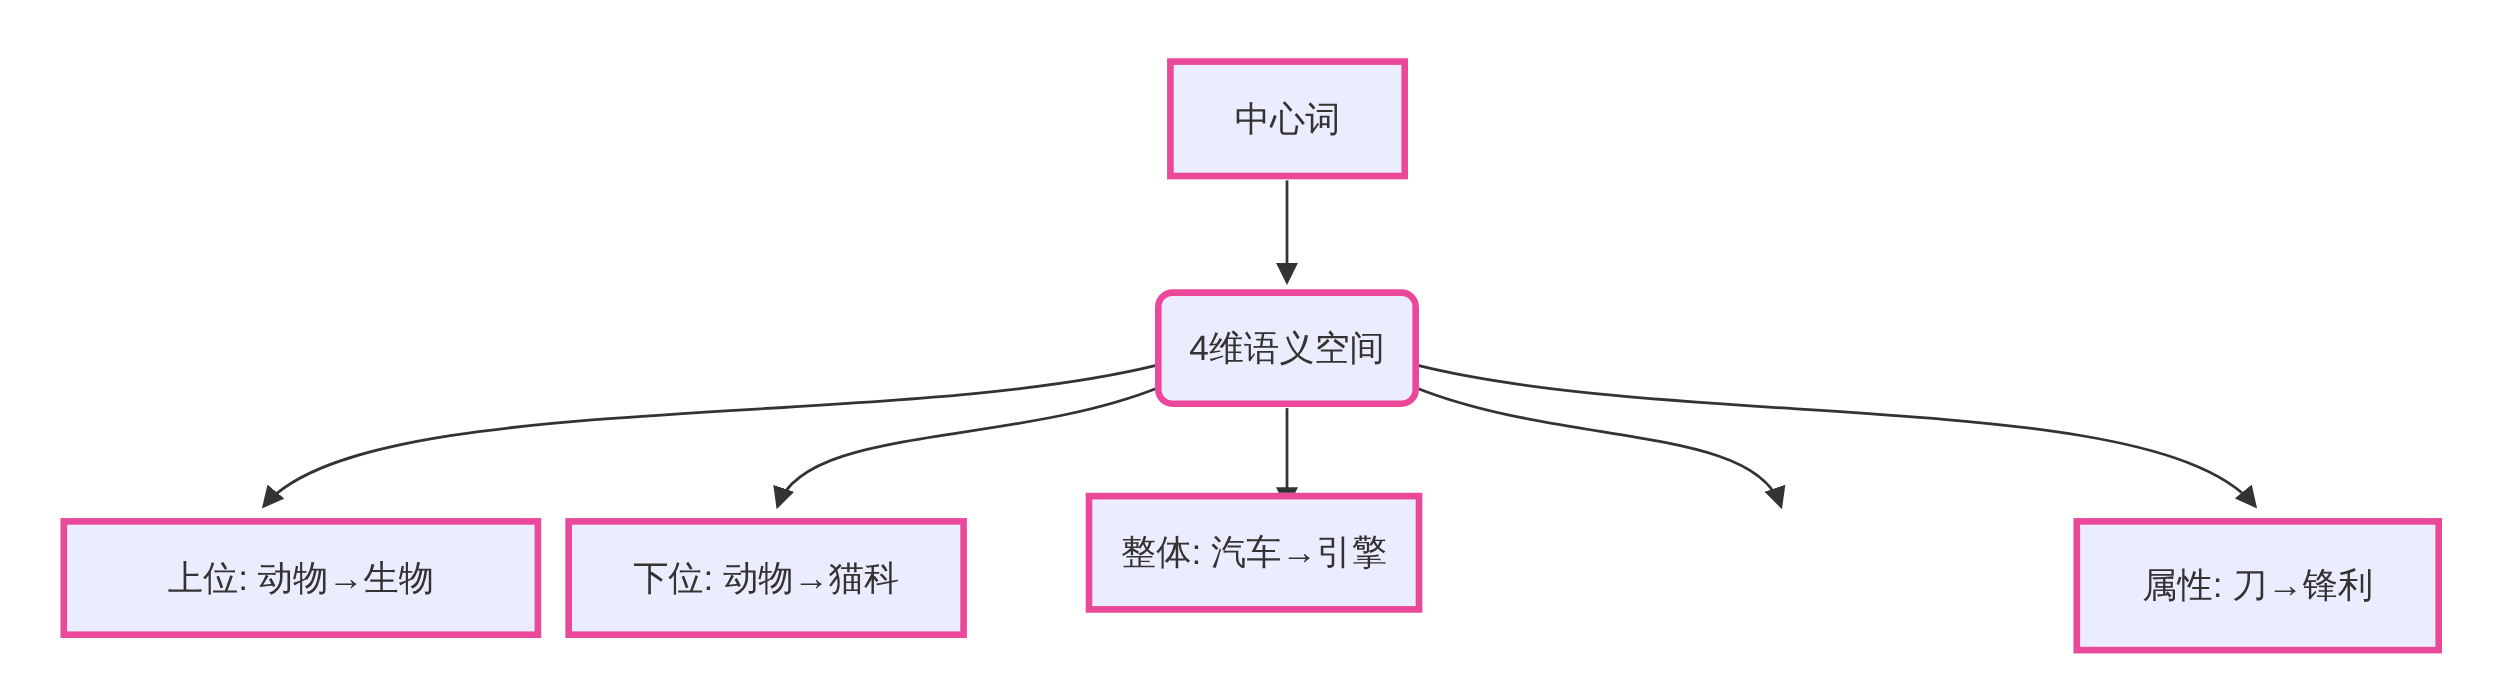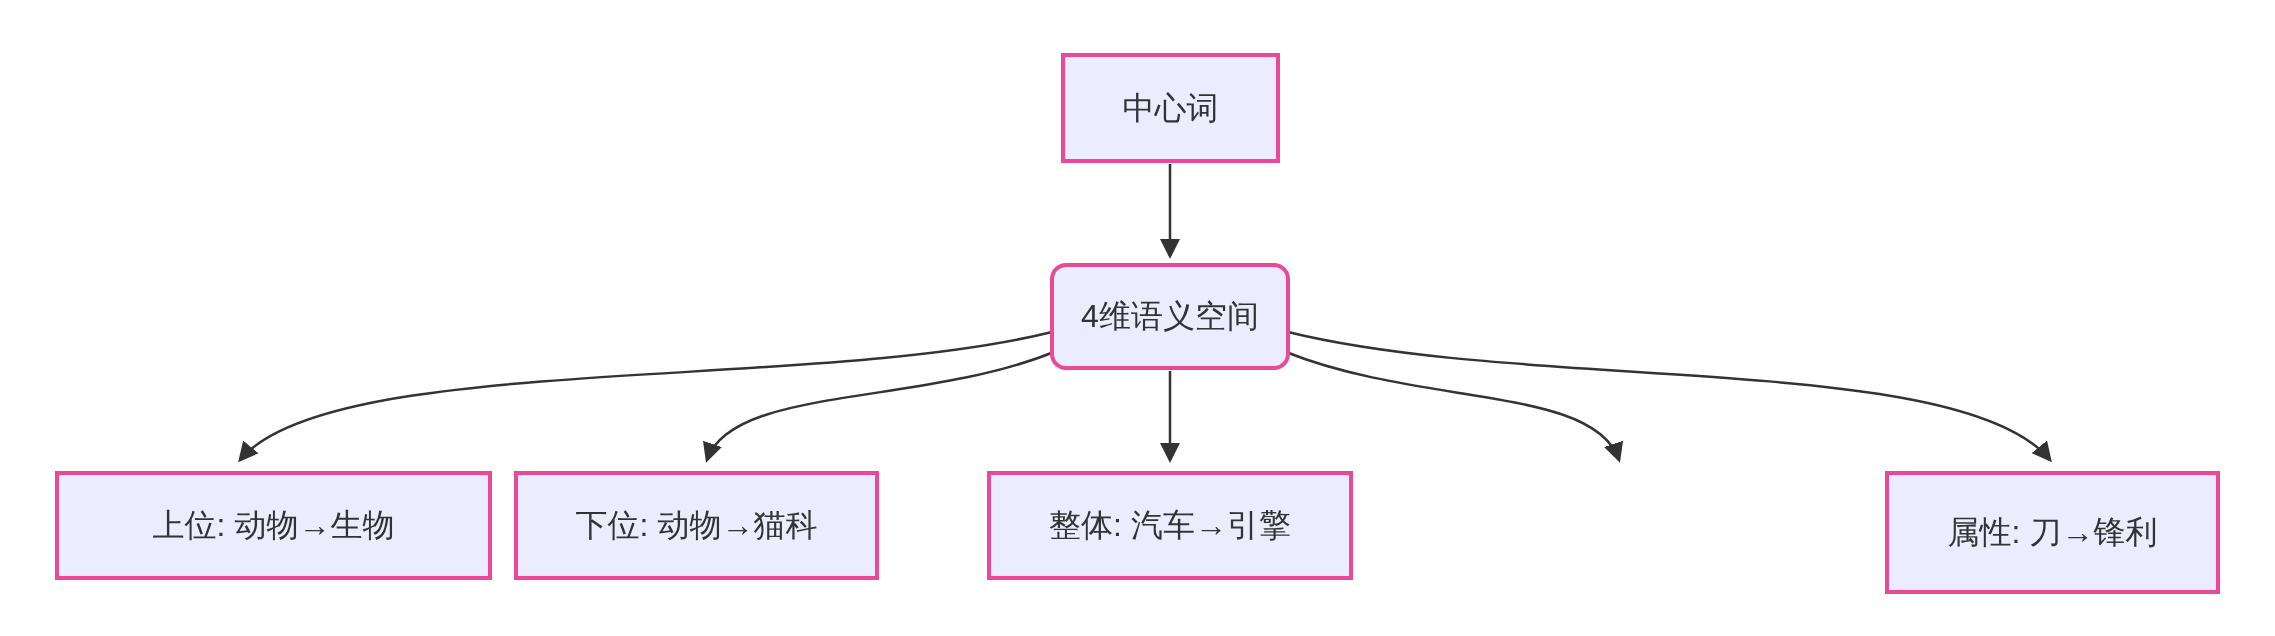--- a/index.html
+++ b/index.html
@@ -19,39 +19,39 @@
     position: absolute;
     left: 0;
     top: 0;
     width: 2275px;
     height: 636px;
   }
   .node {
     position: absolute;
     box-sizing: border-box;
     background: #ECECFF;
-    border: 4px solid #ec4899;
+    border: 6px solid #ec4899;
     color: #333333;
     font-size: 32px;
     line-height: 1.2;
     display: flex;
     align-items: center;
     justify-content: center;
     white-space: nowrap;
     text-align: center;
   }
   .node.rounded {
     border-radius: 16px;
   }
   
   #n-root { left: 1061px; top: 53px;  width: 219px; height: 110px; }
   #n-hub  { left: 1050px; top: 263px; width: 240px; height: 107px; }
   #n-hyper{ left: 55px;   top: 471px; width: 437px; height: 109px; }
   #n-hypo { left: 514px;  top: 471px; width: 365px; height: 109px; }
-  #n-holo { left: 987px;  top: 471px; width: 366px; height: 109px; }
+  #n-holo { left: 987px;  top: 448px; width: 306px; height: 109px; }
   #n-mero { left: 1452px; top: 471px; width: 335px; height: 109px; }
   #n-attr { left: 1885px; top: 471px; width: 335px; height: 123px; }
 </style>
 </head>
 <body>
 
 <div class="canvas">
 
   <svg class="edges" viewBox="0 0 2275 636" xmlns="http://www.w3.org/2000/svg" aria-hidden="true">
     <defs>

